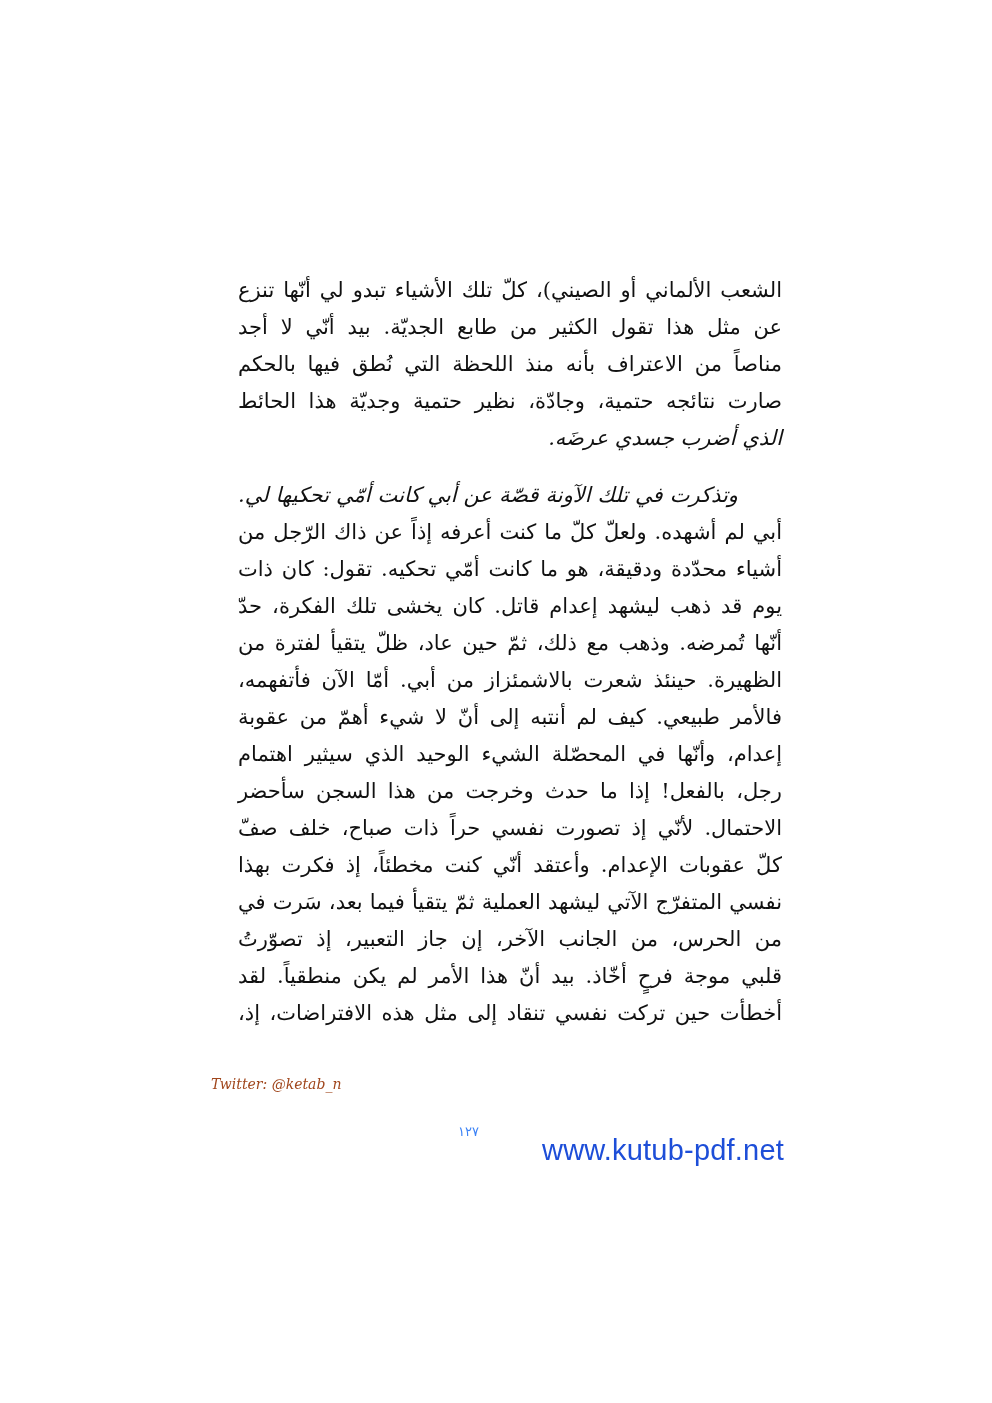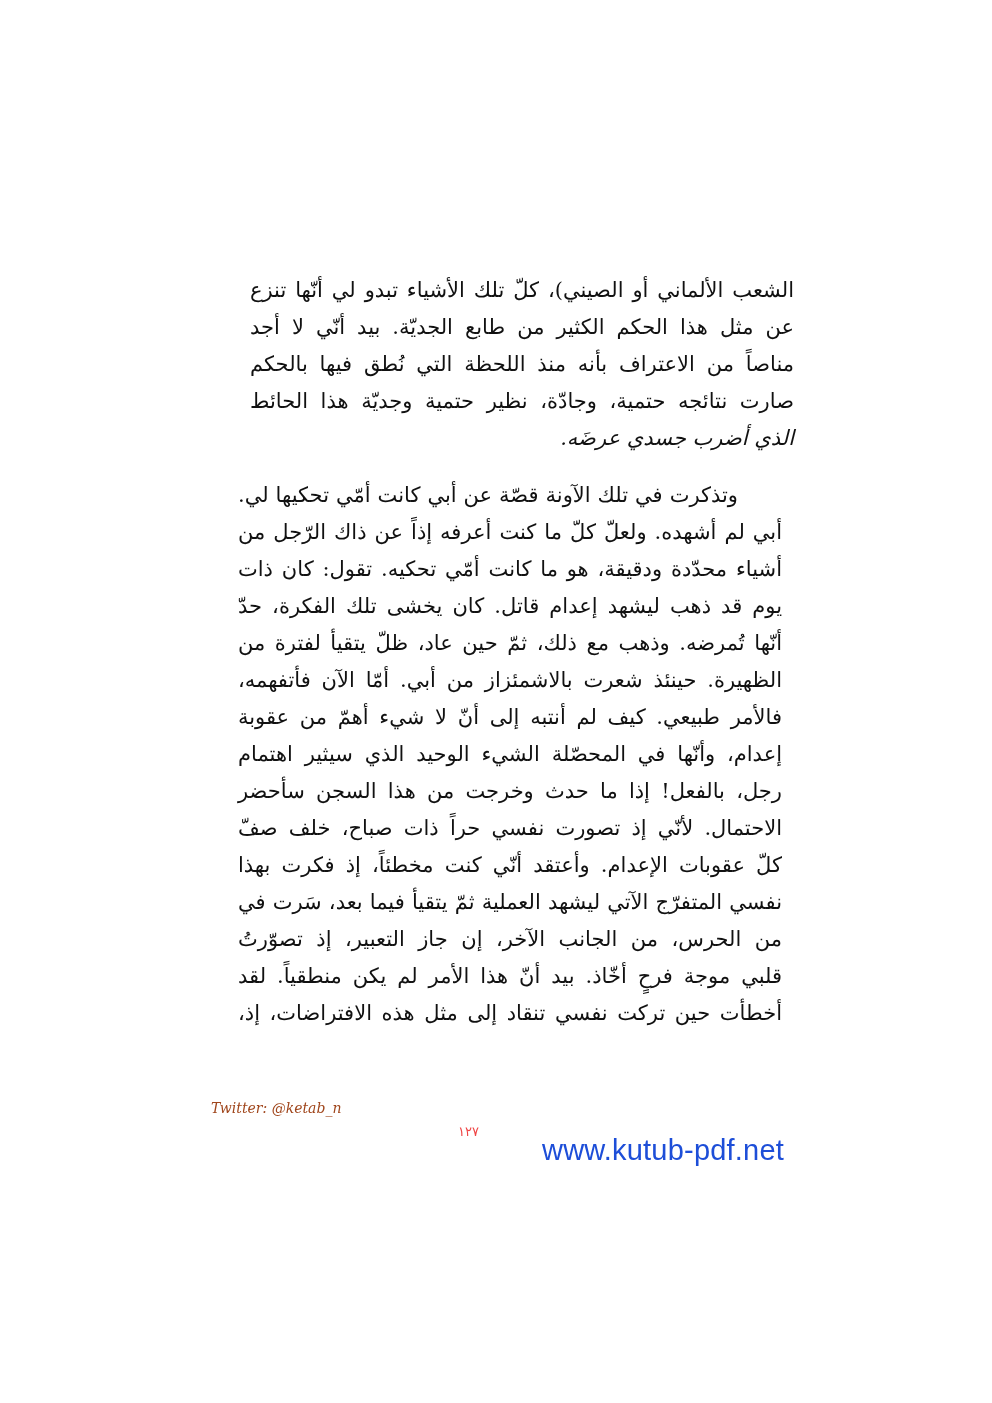--- a/index.html
+++ b/index.html
@@ -29,59 +29,60 @@
       text-align: justify;
       text-align-last: justify;
       display: block;
     }
     .line.last {
       text-align-last: right;
       font-style: italic;
     }
     .line.indent {
       padding-right: 44px;
+      font-style: italic;
     }
-    .para1 { top: 272px; margin-left: 12px; }
+    .para1 { top: 272px; }
     .para2 { top: 477px; }
     .footer-twitter {
       position: absolute;
       left: 211px;
-      top: 1100px;
+      top: 1076px;
       font-family: "DejaVu Serif", "Liberation Serif", serif;
       font-style: italic;
       font-size: 14px;
       color: #a0461c;
       direction: ltr;
     }
     .page-number {
       position: absolute;
       left: 458px;
       top: 1124px;
       font-size: 13px;
-      color: #ef4444;
+      color: #3b82f6;
       direction: rtl;
       font-family: "DejaVu Sans", sans-serif;
     }
     .watermark {
       position: absolute;
       left: 542px;
       top: 1134px;
       font-family: "Liberation Sans", "DejaVu Sans", sans-serif;
       font-size: 29px;
       color: #1d4ed8;
       direction: ltr;
       letter-spacing: 0.2px;
     }
   </style>
 </head>
 <body>
 
 <div class="page-text para1">
   <span class="line">الشعب الألماني أو الصيني)، كلّ تلك الأشياء تبدو لي أنّها تنزع</span>
-  <span class="line">عن مثل هذا الحكم الكثير من طابع الجديّة. بيد أنّي لا أجد</span>
+  <span class="line">عن مثل هذا تقول الكثير من طابع الجديّة. بيد أنّي لا أجد</span>
   <span class="line">مناصاً من الاعتراف بأنه منذ اللحظة التي نُطق فيها بالحكم</span>
   <span class="line">صارت نتائجه حتمية، وجادّة، نظير حتمية وجديّة هذا الحائط</span>
   <span class="line last">الذي أضرب جسدي عرضَه.</span>
 </div>
 
 <div class="page-text para2">
   <span class="line indent">وتذكرت في تلك الآونة قصّة عن أبي كانت أمّي تحكيها لي.</span>
   <span class="line">أبي لم أشهده. ولعلّ كلّ ما كنت أعرفه إذاً عن ذاك الرّجل من</span>
   <span class="line">أشياء محدّدة ودقيقة، هو ما كانت أمّي تحكيه. تقول: كان ذات</span>
   <span class="line">يوم قد ذهب ليشهد إعدام قاتل. كان يخشى تلك الفكرة، حدّ</span>

